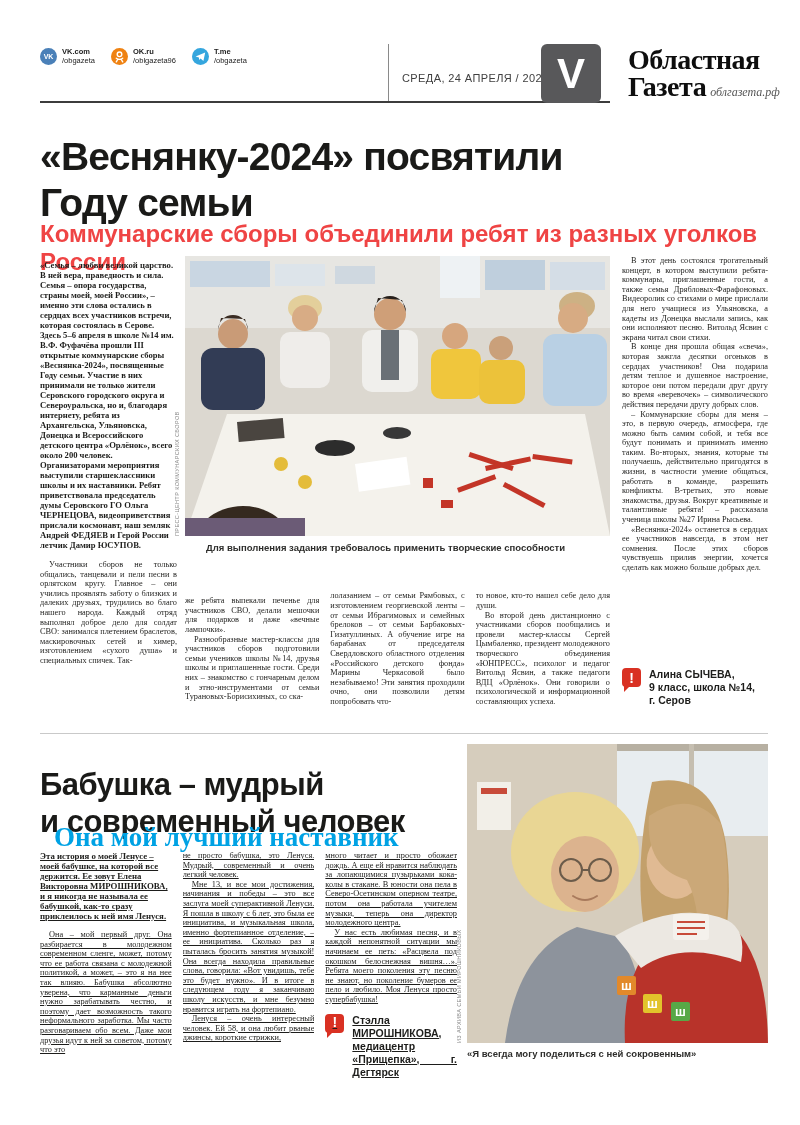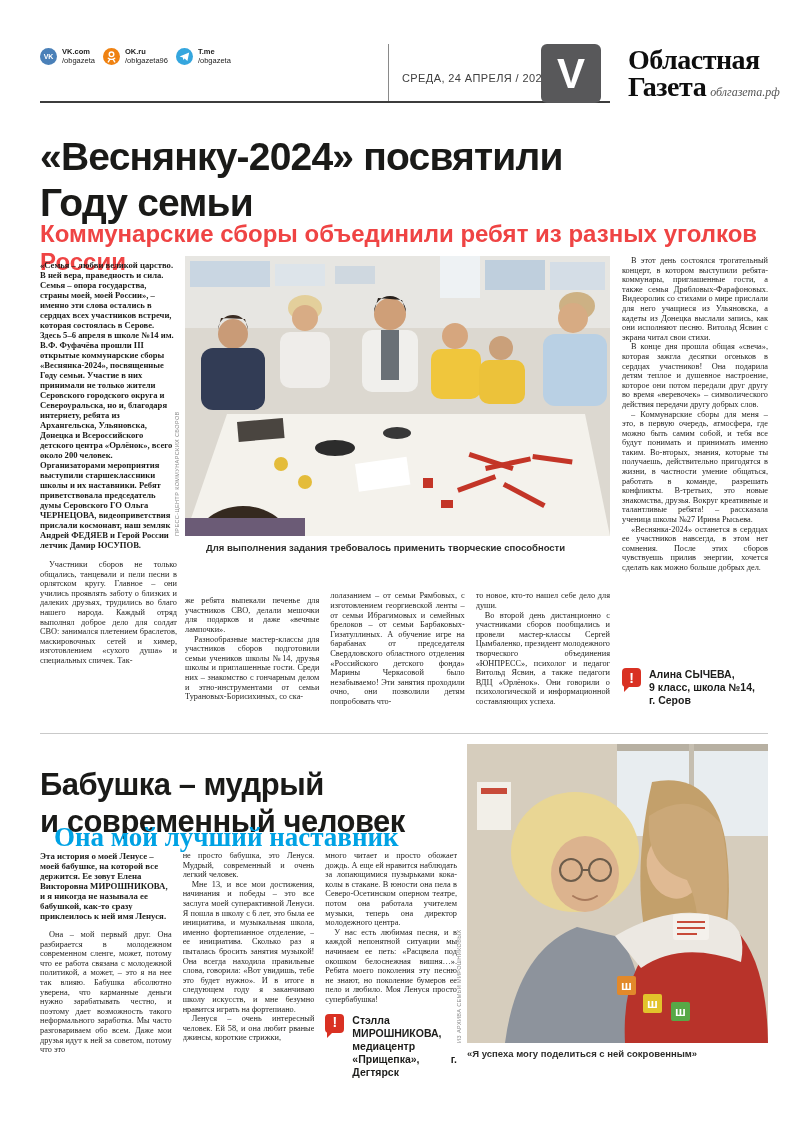--- a/index.html
+++ b/index.html
@@ -1,21 +1,21 @@
 <!DOCTYPE html>
 <html lang="ru"><head>
 <meta charset="utf-8">
 <style>
   html,body{margin:0;padding:0;background:#fff;}
   #page{position:relative;width:800px;height:1125px;background:#ffffff;overflow:hidden;
         font-family:"Liberation Serif",serif;color:#1d1d1b;}
   .pre{white-space:pre-line;}
 
   
-  .social-row{position:absolute;left:40px;top:48px;display:flex;gap:8px;}
+  .social-row{position:absolute;left:40px;top:48px;display:flex;gap:16px;}
   .social{display:flex;gap:5px;align-items:center;text-decoration:none;color:#222;}
   .sicon{width:17px;height:17px;display:block;}
   .stext{display:flex;flex-direction:column;font-family:"Liberation Sans",sans-serif;
          font-size:7.5px;line-height:8.5px;color:#222;}
   .stext b{font-weight:bold;}
   .vline{position:absolute;left:388px;top:44px;width:1px;height:58px;background:#8a8a8a;}
   .date{position:absolute;left:402px;top:72px;font-family:"Liberation Sans",sans-serif;
         font-size:11px;letter-spacing:.4px;color:#3f3f3f;}
   .hrule{position:absolute;left:40px;top:101px;width:570px;height:2px;background:#3c3c3c;}
   .vbox{position:absolute;left:541px;top:44px;width:60px;height:59px;background:#58585a;
@@ -66,21 +66,21 @@
 
   .rule-mid{position:absolute;left:40px;top:733px;width:728px;height:1px;background:#c9c9c9;}
 
   
   .a2-headline{position:absolute;left:40px;top:740px;width:420px;
       font-family:"Liberation Sans",sans-serif;font-weight:bold;font-size:31px;
       line-height:37px;letter-spacing:-.5px;color:#1a1a18;}
   .a2-subhead{position:absolute;left:54px;top:822px;width:420px;
       font-family:Liberation Serif, serif;font-weight:bold;font-size:27px;color:#00a2e4;}
   .a2-cols{position:absolute;left:40px;top:851px;width:417px;display:flex;gap:11px;}
-  .a2-cols .col{flex:1;overflow:hidden;}
+  .a2-cols .col{flex:1;overflow:hidden;text-decoration:underline;}
   .a2-cols .lead{font-size:8.8px;line-height:10px;}
   .a2-cols .body{margin-top:9px;}
   .byline2{margin-top:9px;}
   .photo2{position:absolute;left:467px;top:744px;width:301px;height:299px;overflow:hidden;}
   .caption2{left:467px;top:1048px;width:300px;}
 </style>
 </head>
 <body>
 
 <div id="page">
@@ -262,21 +262,21 @@
         <rect x="150" y="232" width="19" height="19" rx="2" fill="#e2892b"></rect>
         <text x="154" y="246">ш</text>
         <rect x="176" y="250" width="19" height="19" rx="2" fill="#e2c32b"></rect>
         <text x="180" y="264">ш</text>
         <rect x="204" y="258" width="19" height="19" rx="2" fill="#58a847"></rect>
         <text x="208" y="272">ш</text>
       </g>
     </svg>
   </div>
   <div class="vtext credit2">ИЗ АРХИВА СЕМЬИ МИРОШНИКОВЫХ</div>
-  <div class="caption caption2">«Я успеха могу поделиться с ней сокровенным»</div>
+  <div class="caption caption2">«Я всегда могу поделиться с ней сокровенным»</div>
 
   <div class="a2-cols bt">
     <div class="col">
       <p class="lead">Эта история о моей Ленусе – моей бабушке, на которой все держится. Ее зовут Елена Викторовна МИРОШНИКОВА, и я никогда не называла ее бабушкой, как-то сразу приклеилось к ней имя Ленуся.</p>
       <div class="body">
         <p class="p-indent">Она – мой первый друг. Она разбирается в молодежном современном сленге, может, потому что ее работа связана с молодежной политикой, а может, – это я на нее так влияю. Бабушка абсолютно уверена, что карманные деньги нужно зарабатывать честно, и поэтому дает возможность такого неформального заработка. Мы часто разговариваем обо всем. Даже мои друзья идут к ней за советом, потому что это</p>
       </div>
     </div>
     <div class="col">
       <p>не просто бабушка, это Ленуся. Мудрый, современный и очень легкий человек.</p>

